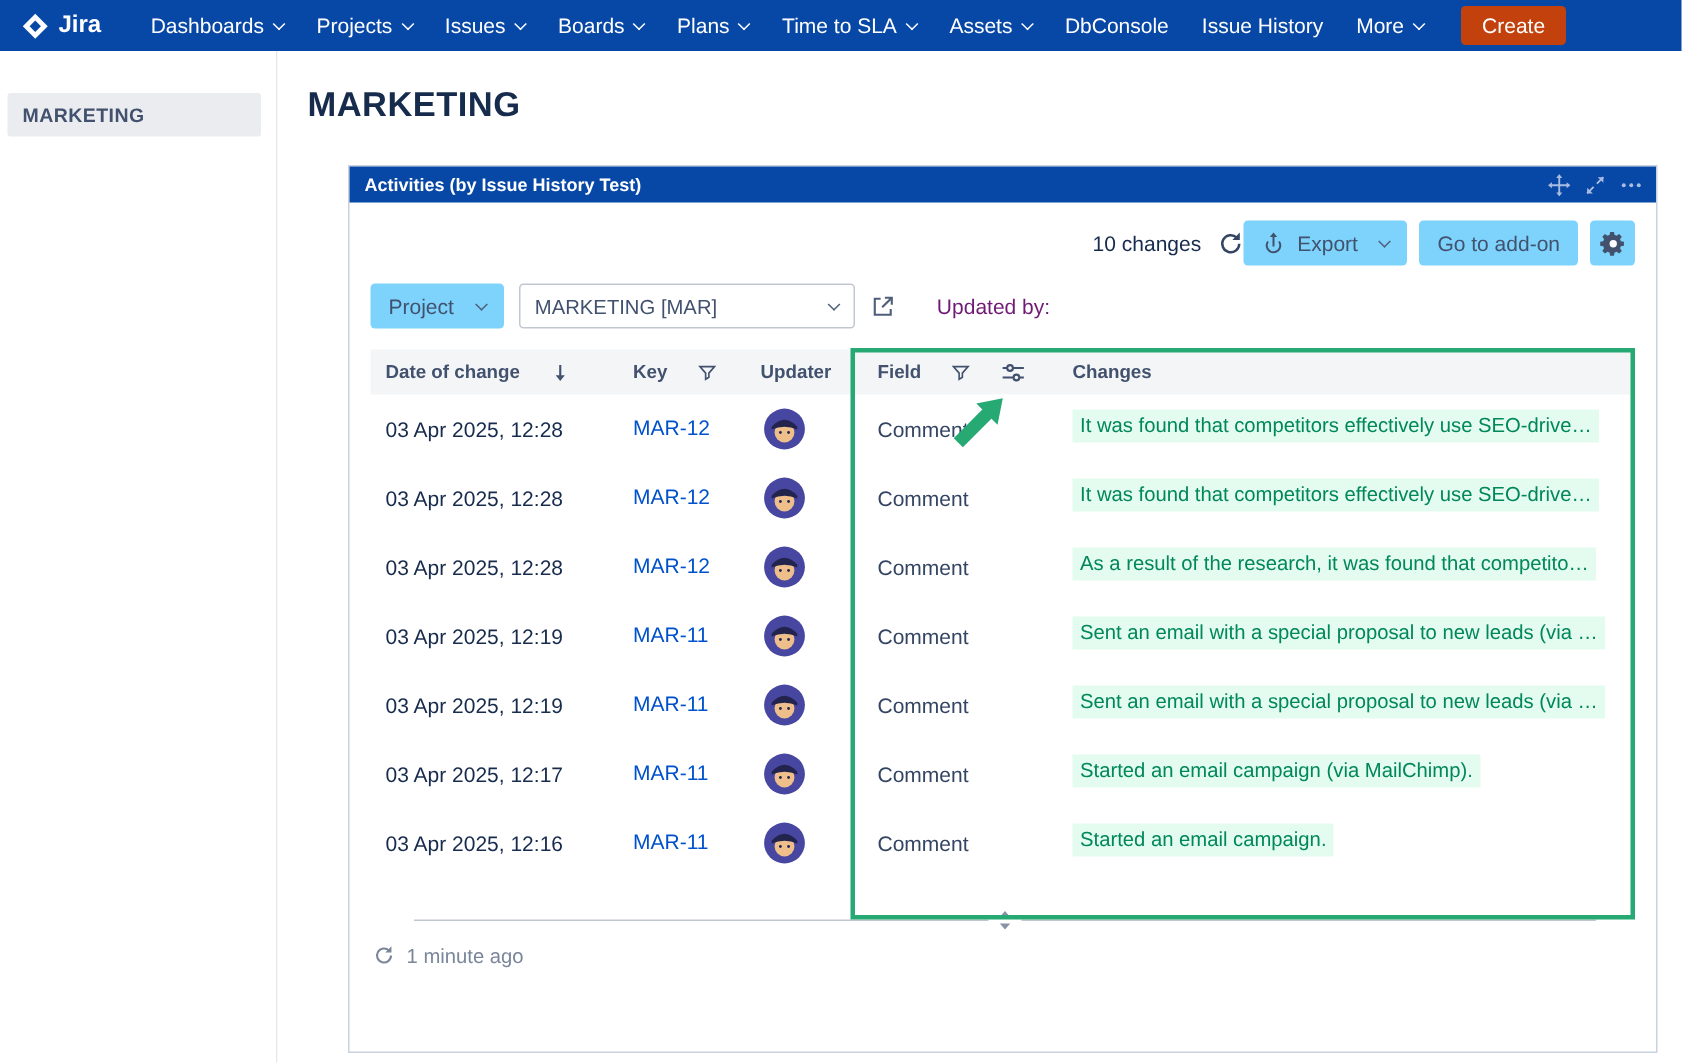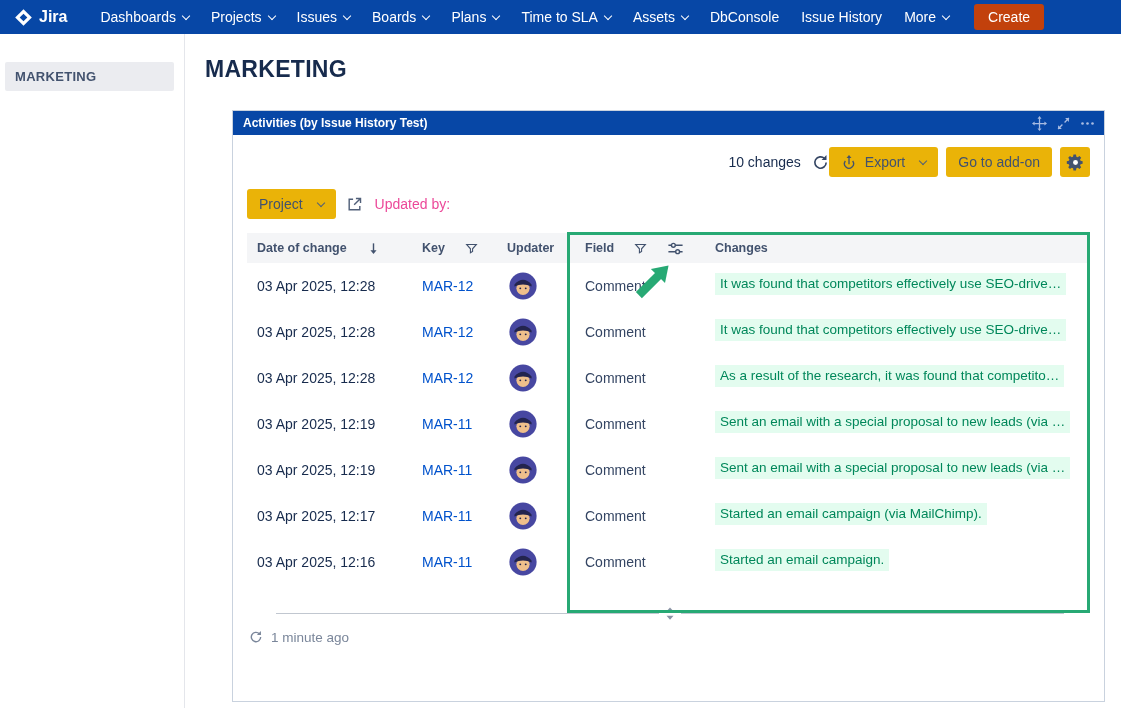--- a/index.html
+++ b/index.html
@@ -33,29 +33,29 @@
   .panel { position: absolute; left: 47px; top: 76px; width: 873px; height: 592px; border: 1px solid #C9D2DE; background: #fff; }
   .panel-header { height: 24px; background: #0747A6; display: flex; align-items: center; justify-content: space-between; padding: 0 9px 0 10px; }
   .panel-title { color: #fff; font-size: 12px; font-weight: bold; }
   .panel-icons { display: flex; align-items: center; gap: 10px; }
   .panel-icons > * { cursor: pointer; }
 
   .panel-body { padding: 12px 14px 0; }
   .row-toolbar { display: flex; justify-content: flex-end; align-items: center; height: 30px; }
   .changes-count { font-size: 14px; color: #172B4D; display: flex; align-items: center; gap: 11px; }
   .toolbar-right { display: flex; align-items: center; gap: 8px; }
-  .btn { display: flex; align-items: center; gap: 8px; background: #eab308; border: none; border-radius: 3px; height: 30px; padding: 0 12px; font-size: 14px; color: #42526E; cursor: pointer; font-family: inherit; }
+  .btn { display: flex; align-items: center; gap: 8px; background: #7dd3fc; border: none; border-radius: 3px; height: 30px; padding: 0 12px; font-size: 14px; color: #42526E; cursor: pointer; font-family: inherit; }
   .icon-btn { width: 30px; justify-content: center; padding: 0; }
   .chev.dark { border-color: #505F79; }
 
   .row-filters { display: flex; align-items: center; margin-top: 12px; height: 30px; gap: 10px; }
   .select { display: flex; align-items: center; justify-content: space-between; border: 1px solid #C1C7D0; border-radius: 3px; height: 30px; padding: 0 10px; font-size: 13.5px; color: #42526E; background: #fff; cursor: pointer; }
   .sel-project { width: 224px; }
   .sel-user { width: 208px; }
-  .filter-label { font-size: 14px; color: #ec4899; margin-left: 2px; }
+  .filter-label { font-size: 14px; color: #701a75; margin-left: 18px; }
   .ext-icon { display: flex; align-items: center; cursor: pointer; }
 
   
   .table { margin-top: 14px; }
   .thead { display: flex; align-items: center; height: 30px; background: #F4F5F7; padding-left: 10px; }
   .th { font-size: 12.5px; font-weight: bold; color: #42526E; display: flex; align-items: center; gap: 20px; cursor: pointer; }
   .col-date { width: 165px; } .col-key { width: 85px; } .col-updater { width: 78px; } .col-field { width: 130px; } .col-changes { flex: 1; }
   .trow { display: flex; align-items: center; height: 46px; padding-left: 10px; }
   .cell-date { font-size: 14px; color: #172B4D; }
   .key-link { font-size: 14px; color: #0052CC; cursor: pointer; }
@@ -210,20 +210,24 @@
               </svg>
             </button>
           </div>
         </div>
 
         <div class="row-filters">
           <button class="btn">
             <span>Project</span>
             <i class="chev dark"></i>
           </button>
+          <div class="select sel-project">
+            <span>MARKETING [MAR]</span>
+            <i class="chev dark"></i>
+          </div>
           <span class="ext-icon">
             <svg width="17" height="17" viewBox="0 0 24 24">
               <path fill="none" stroke="#505F79" stroke-width="2" d="M10 4.5H4.5v15h15V14"></path>
               <path fill="none" stroke="#505F79" stroke-width="2" d="M14 3.5h6.5V10M20.5 3.5l-9 9"></path>
             </svg>
           </span>
           <span class="filter-label">Updated by:</span>
         </div>
 
         <div class="table">

